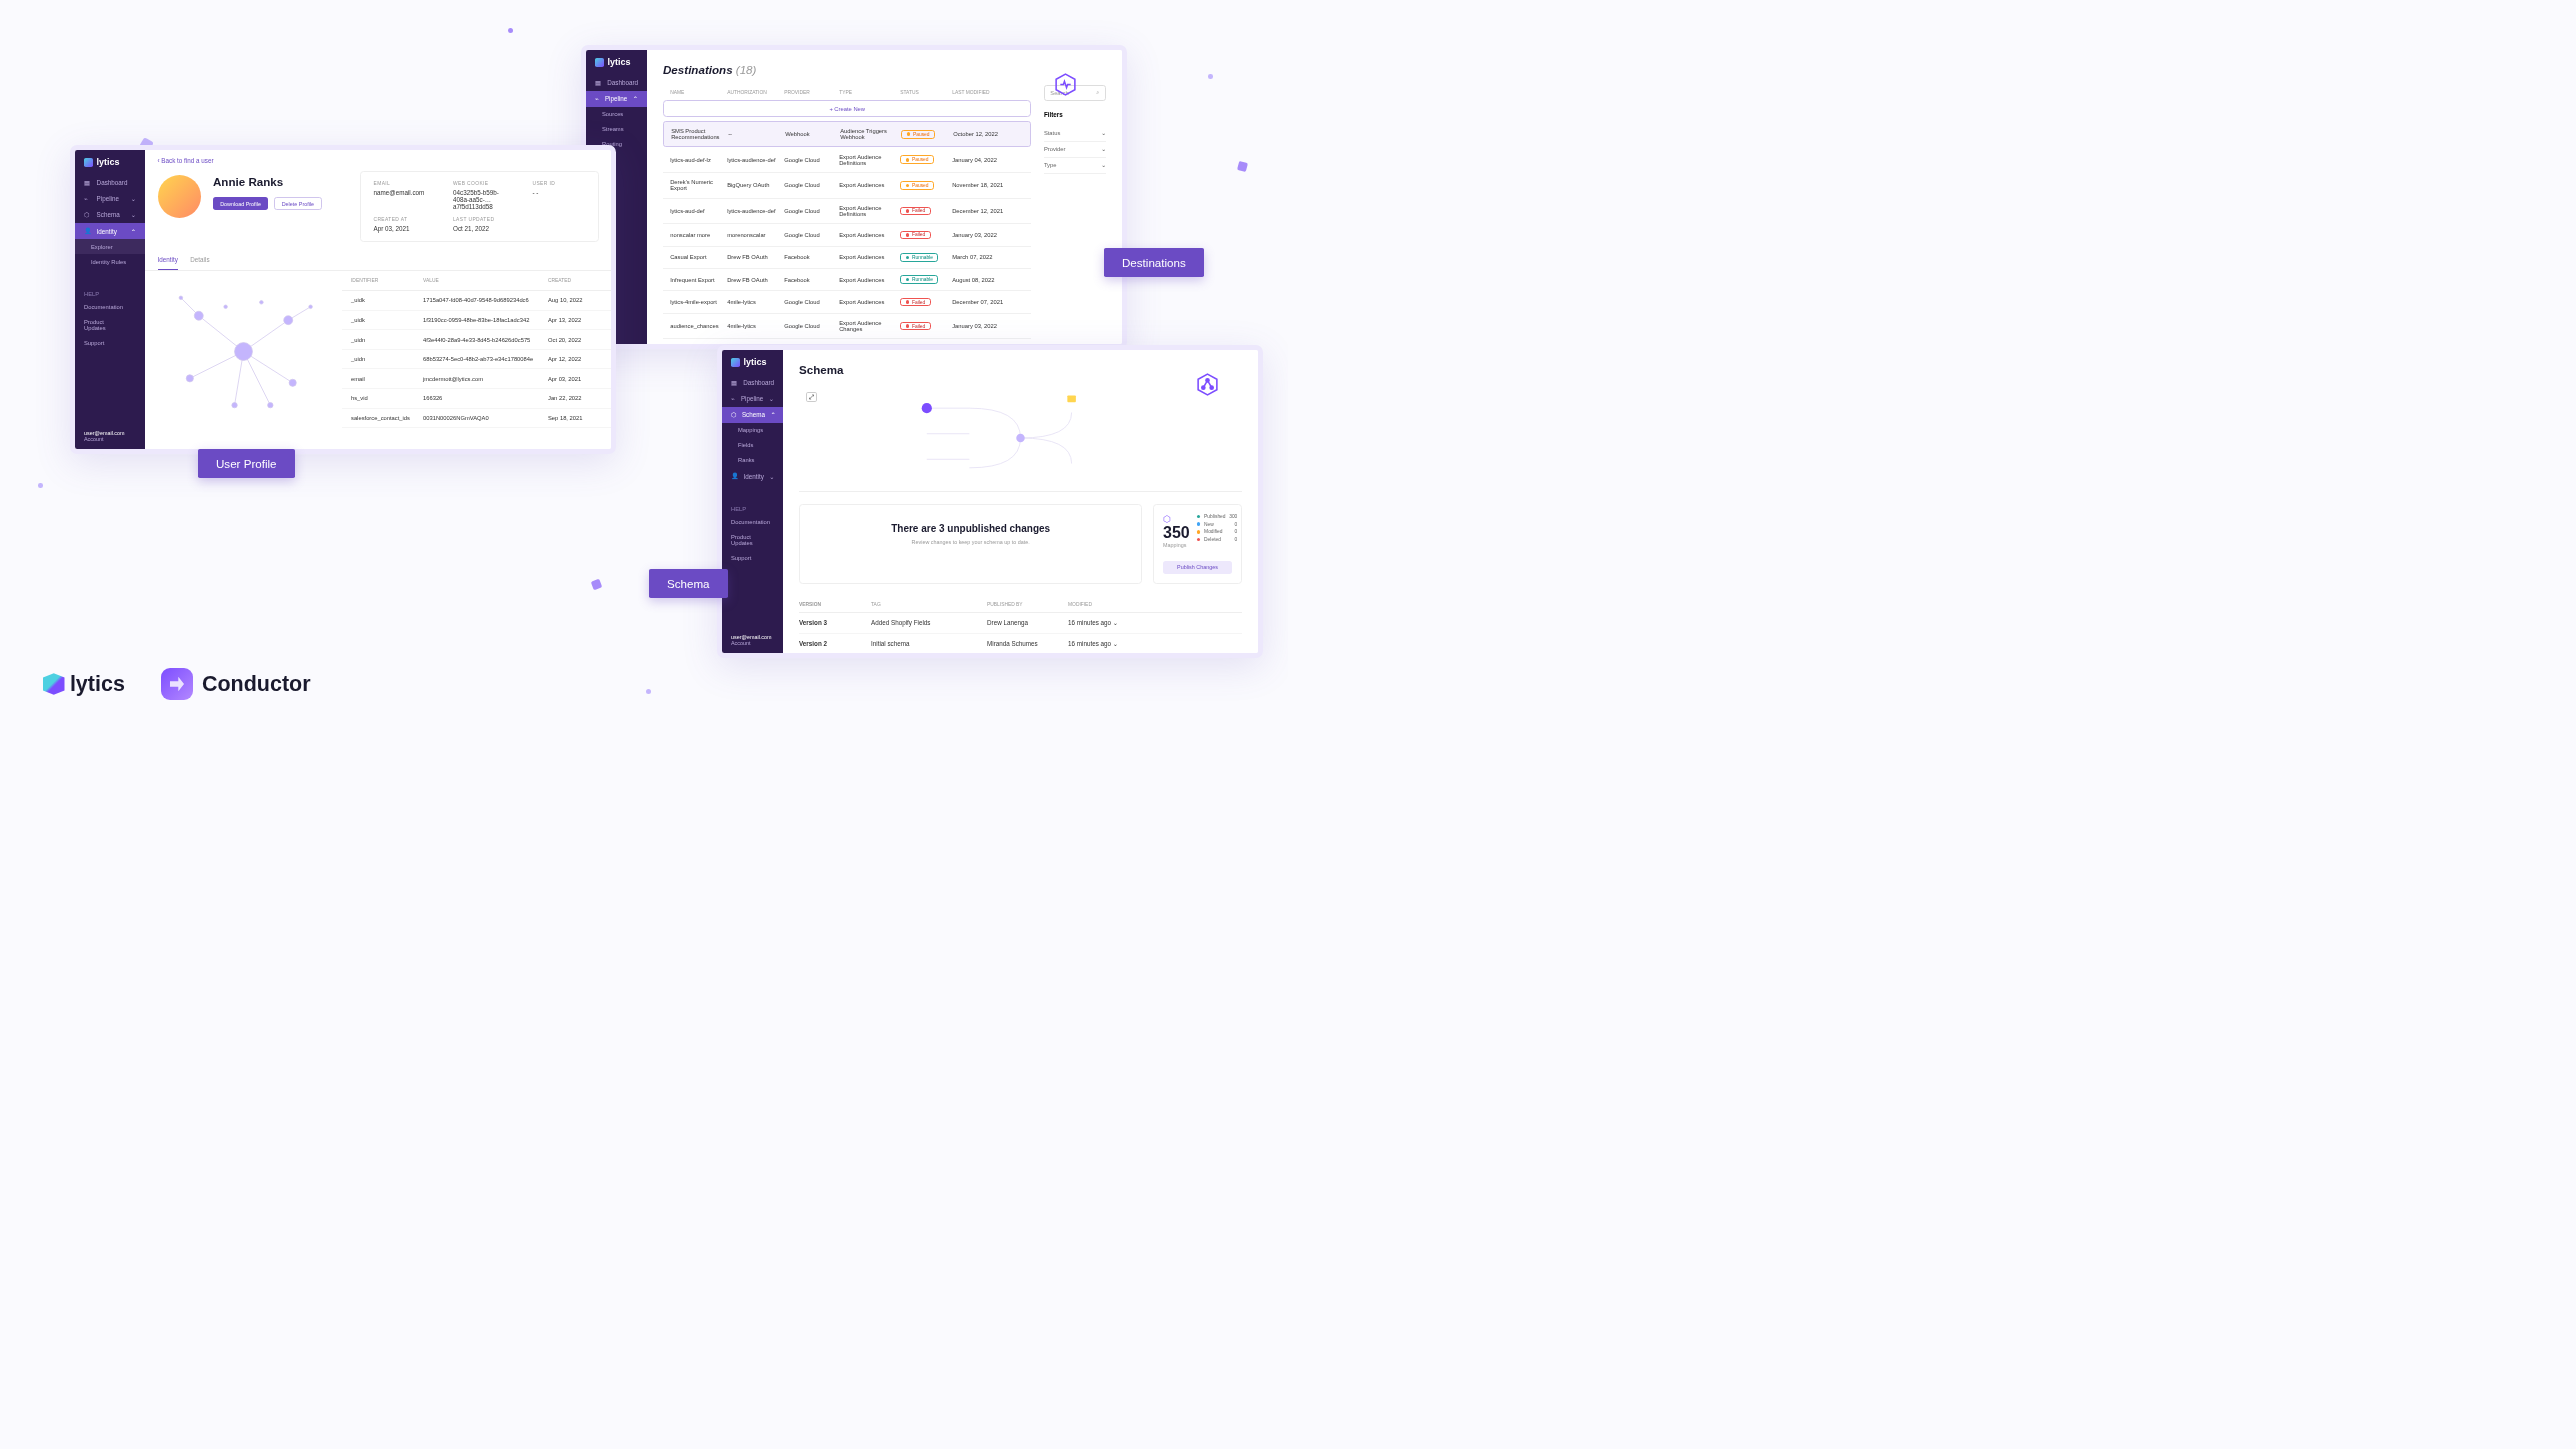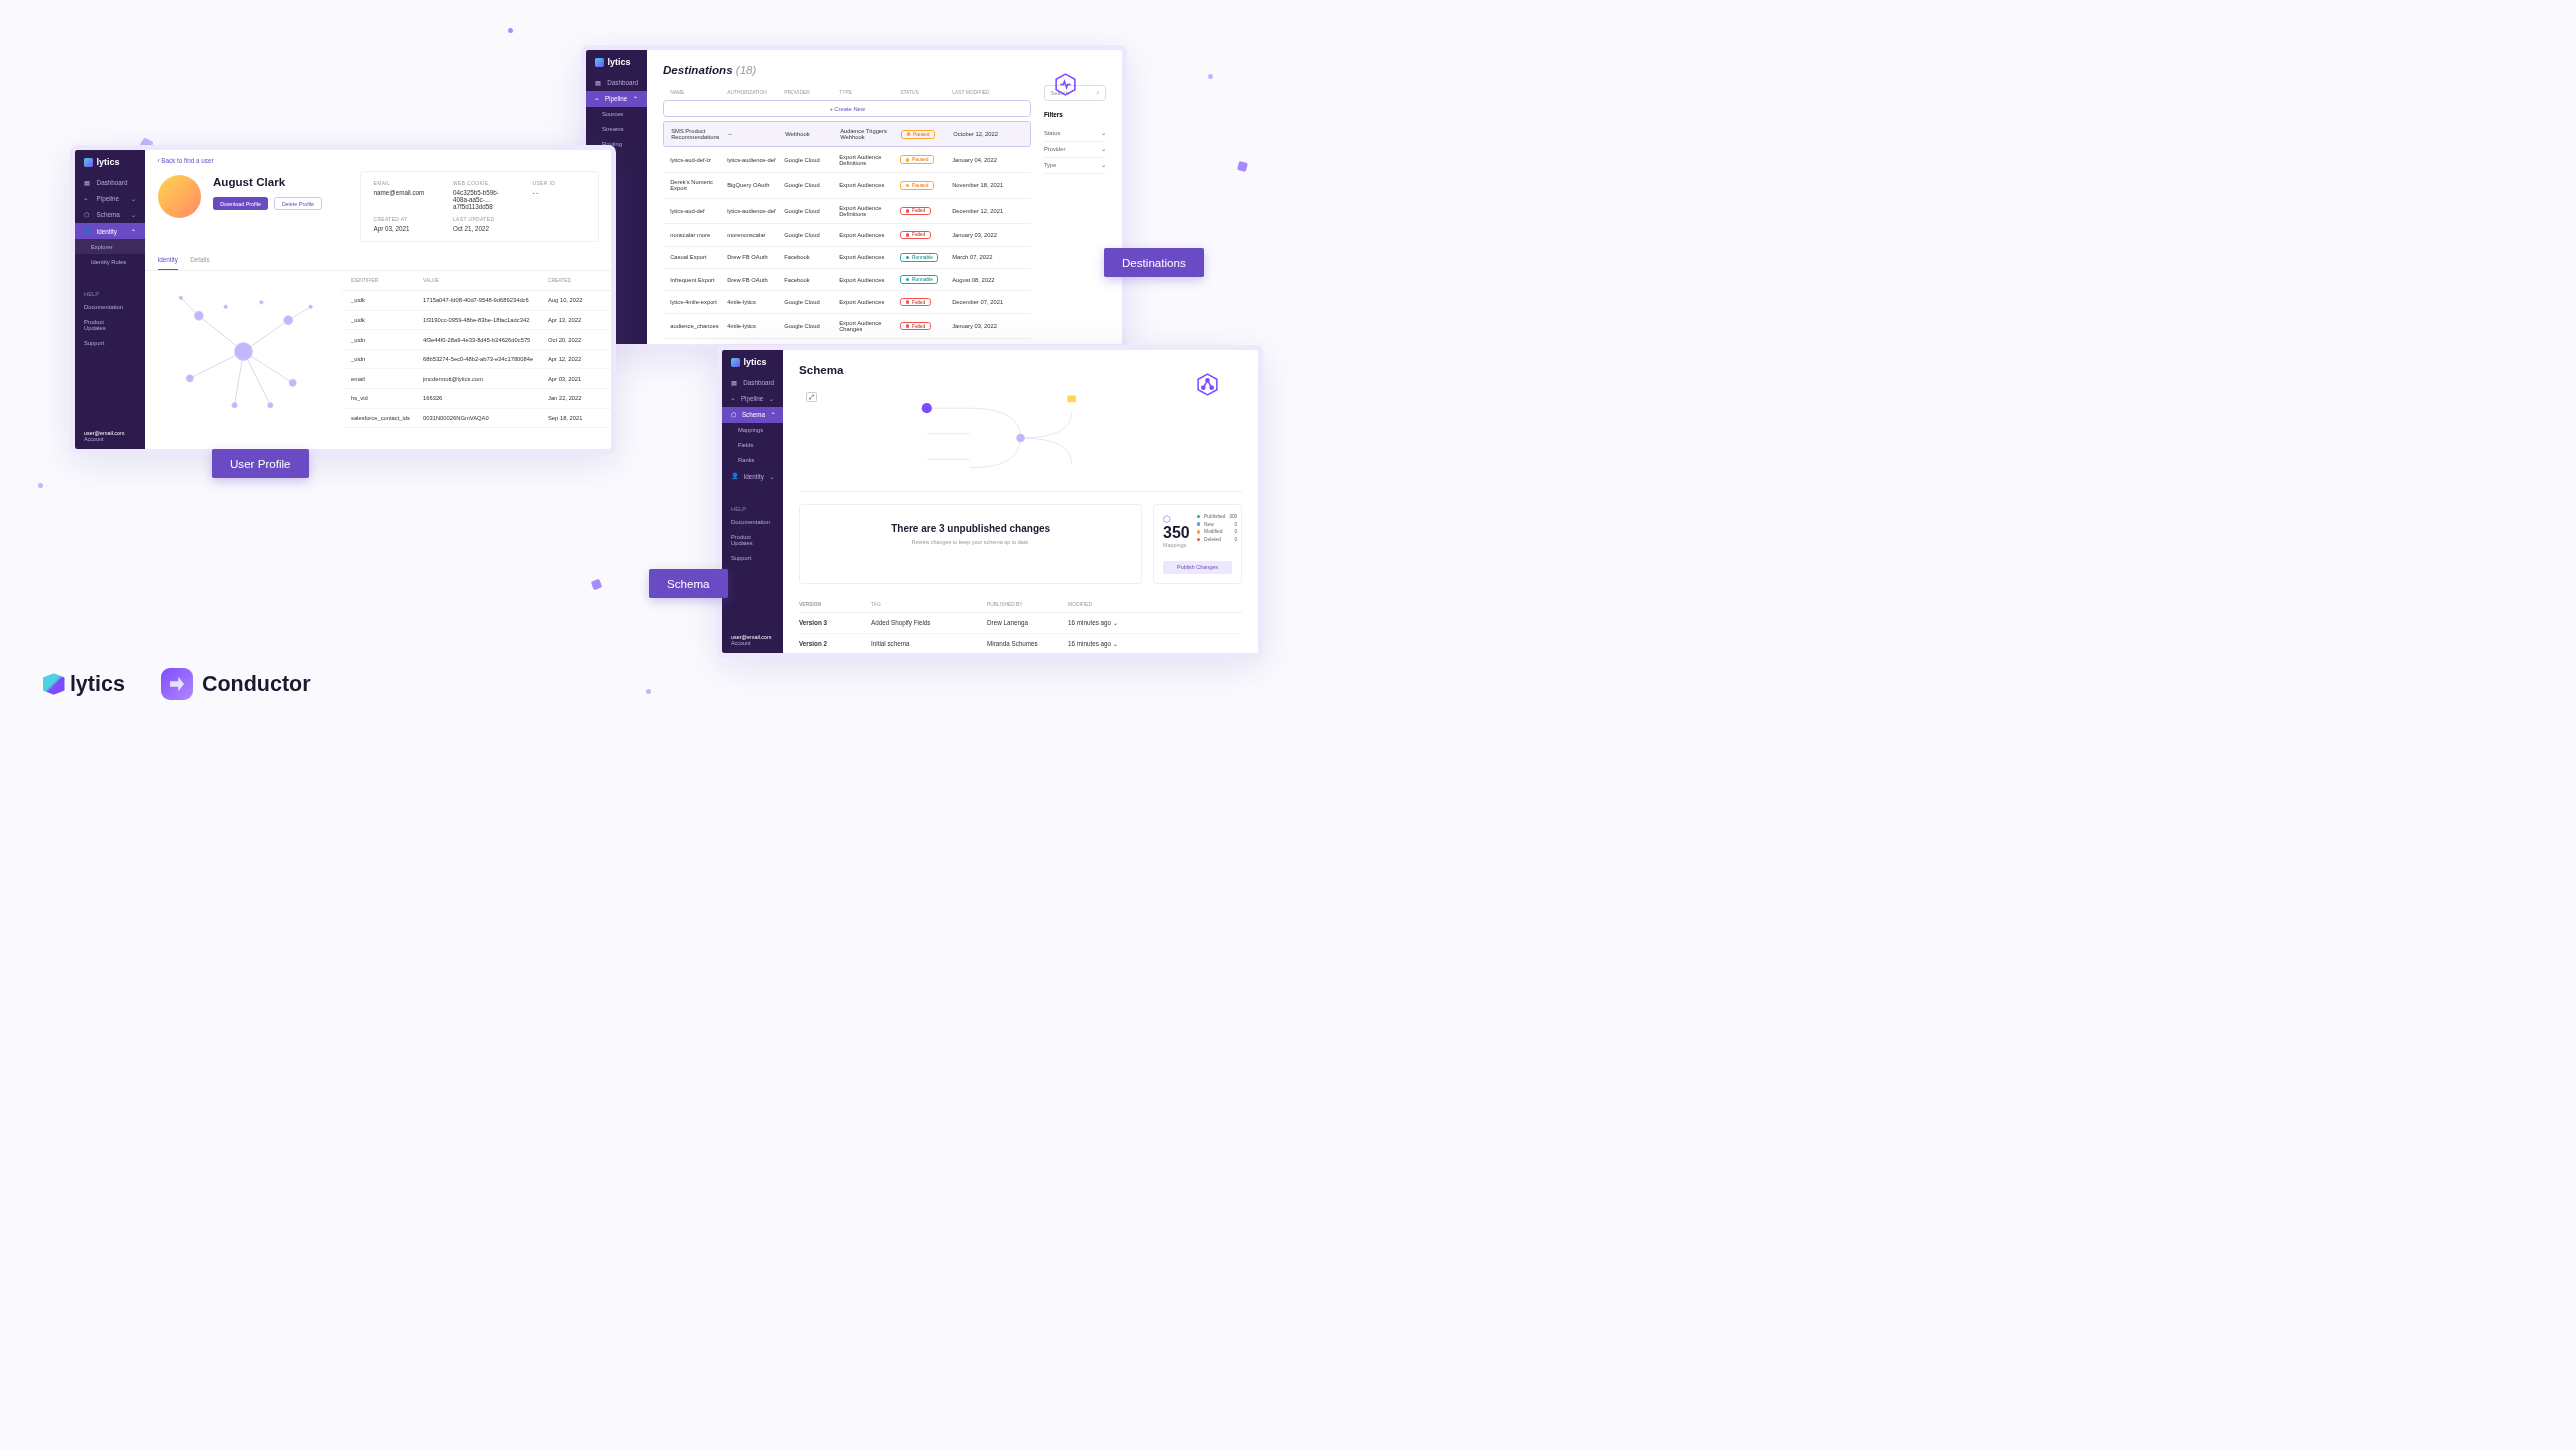--- a/index.html
+++ b/index.html
@@ -316,21 +316,21 @@
       <div style="color:#fff">user@email.com</div>
       <div>Account</div>
     </div>
   </div>
   <div class="content">
     <a class="back-link">‹ <span>Back to find a user</span></a>
     <div style="display:flex">
       <div class="profile-header" style="width:215px">
         <div class="avatar"></div>
         <div>
-          <div class="profile-name">August Clark</div>
+          <div class="profile-name">Annie Ranks</div>
           <div class="profile-actions">
             <button class="btn-primary">Download Profile</button>
             <button class="btn-secondary">Delete Profile</button>
           </div>
         </div>
       </div>
       <div class="meta-box" style="flex:1;margin-left:0">
         <div class="meta-row">
           <div class="meta-item">
               <div class="meta-label">EMAIL</div>
@@ -428,21 +428,21 @@
             <div class="id-row">
               <div class="col-id">salesforce_contact_ids</div>
               <div class="col-val">0031N00026NGmVAQA0</div>
               <div class="col-dt">Sep 18, 2021</div>
             </div>
           </div>
       </div>
     </div>
   </div>
 </div>
-<div class="badge-label" style="top:449px;left:212px">User Profile</div>
+<div class="badge-label" style="top:449px;left:198px">User Profile</div>
 
 <div class="card card-glow" style="top:345px;left:717px;width:546px;height:313px">
   <div class="sidebar sidebar-wide">
     <div class="logo">
         <span class="logo-mark"></span>
         <span>lytics</span>
       </div>
     <div class="nav-item">
         <span class="nav-icon">▦</span>
         <span>Dashboard</span>

